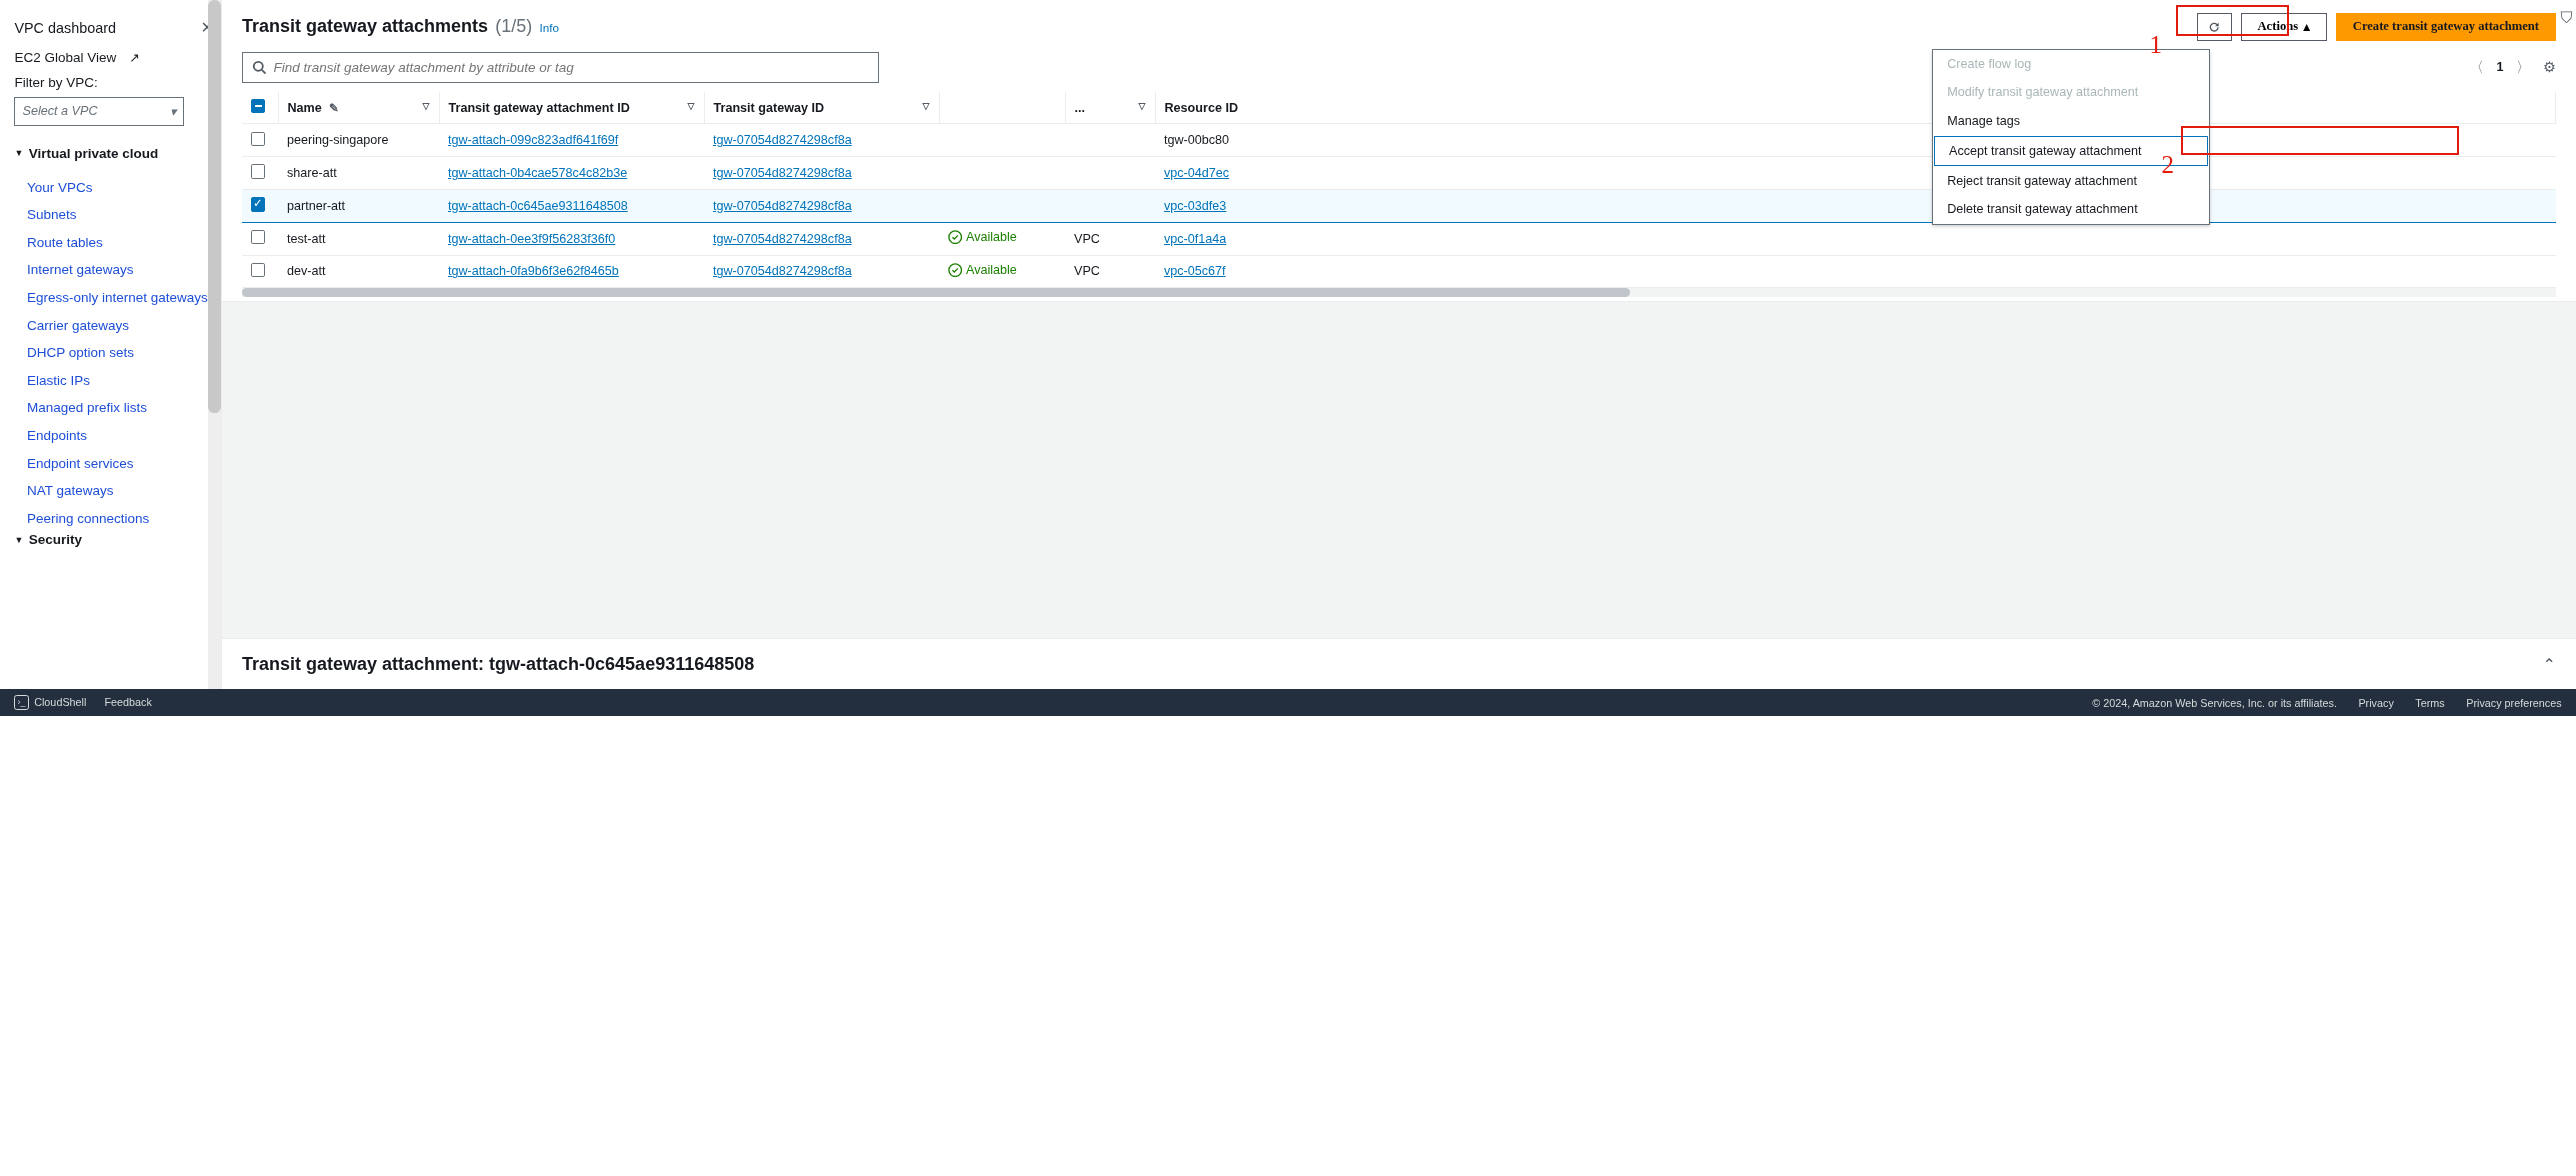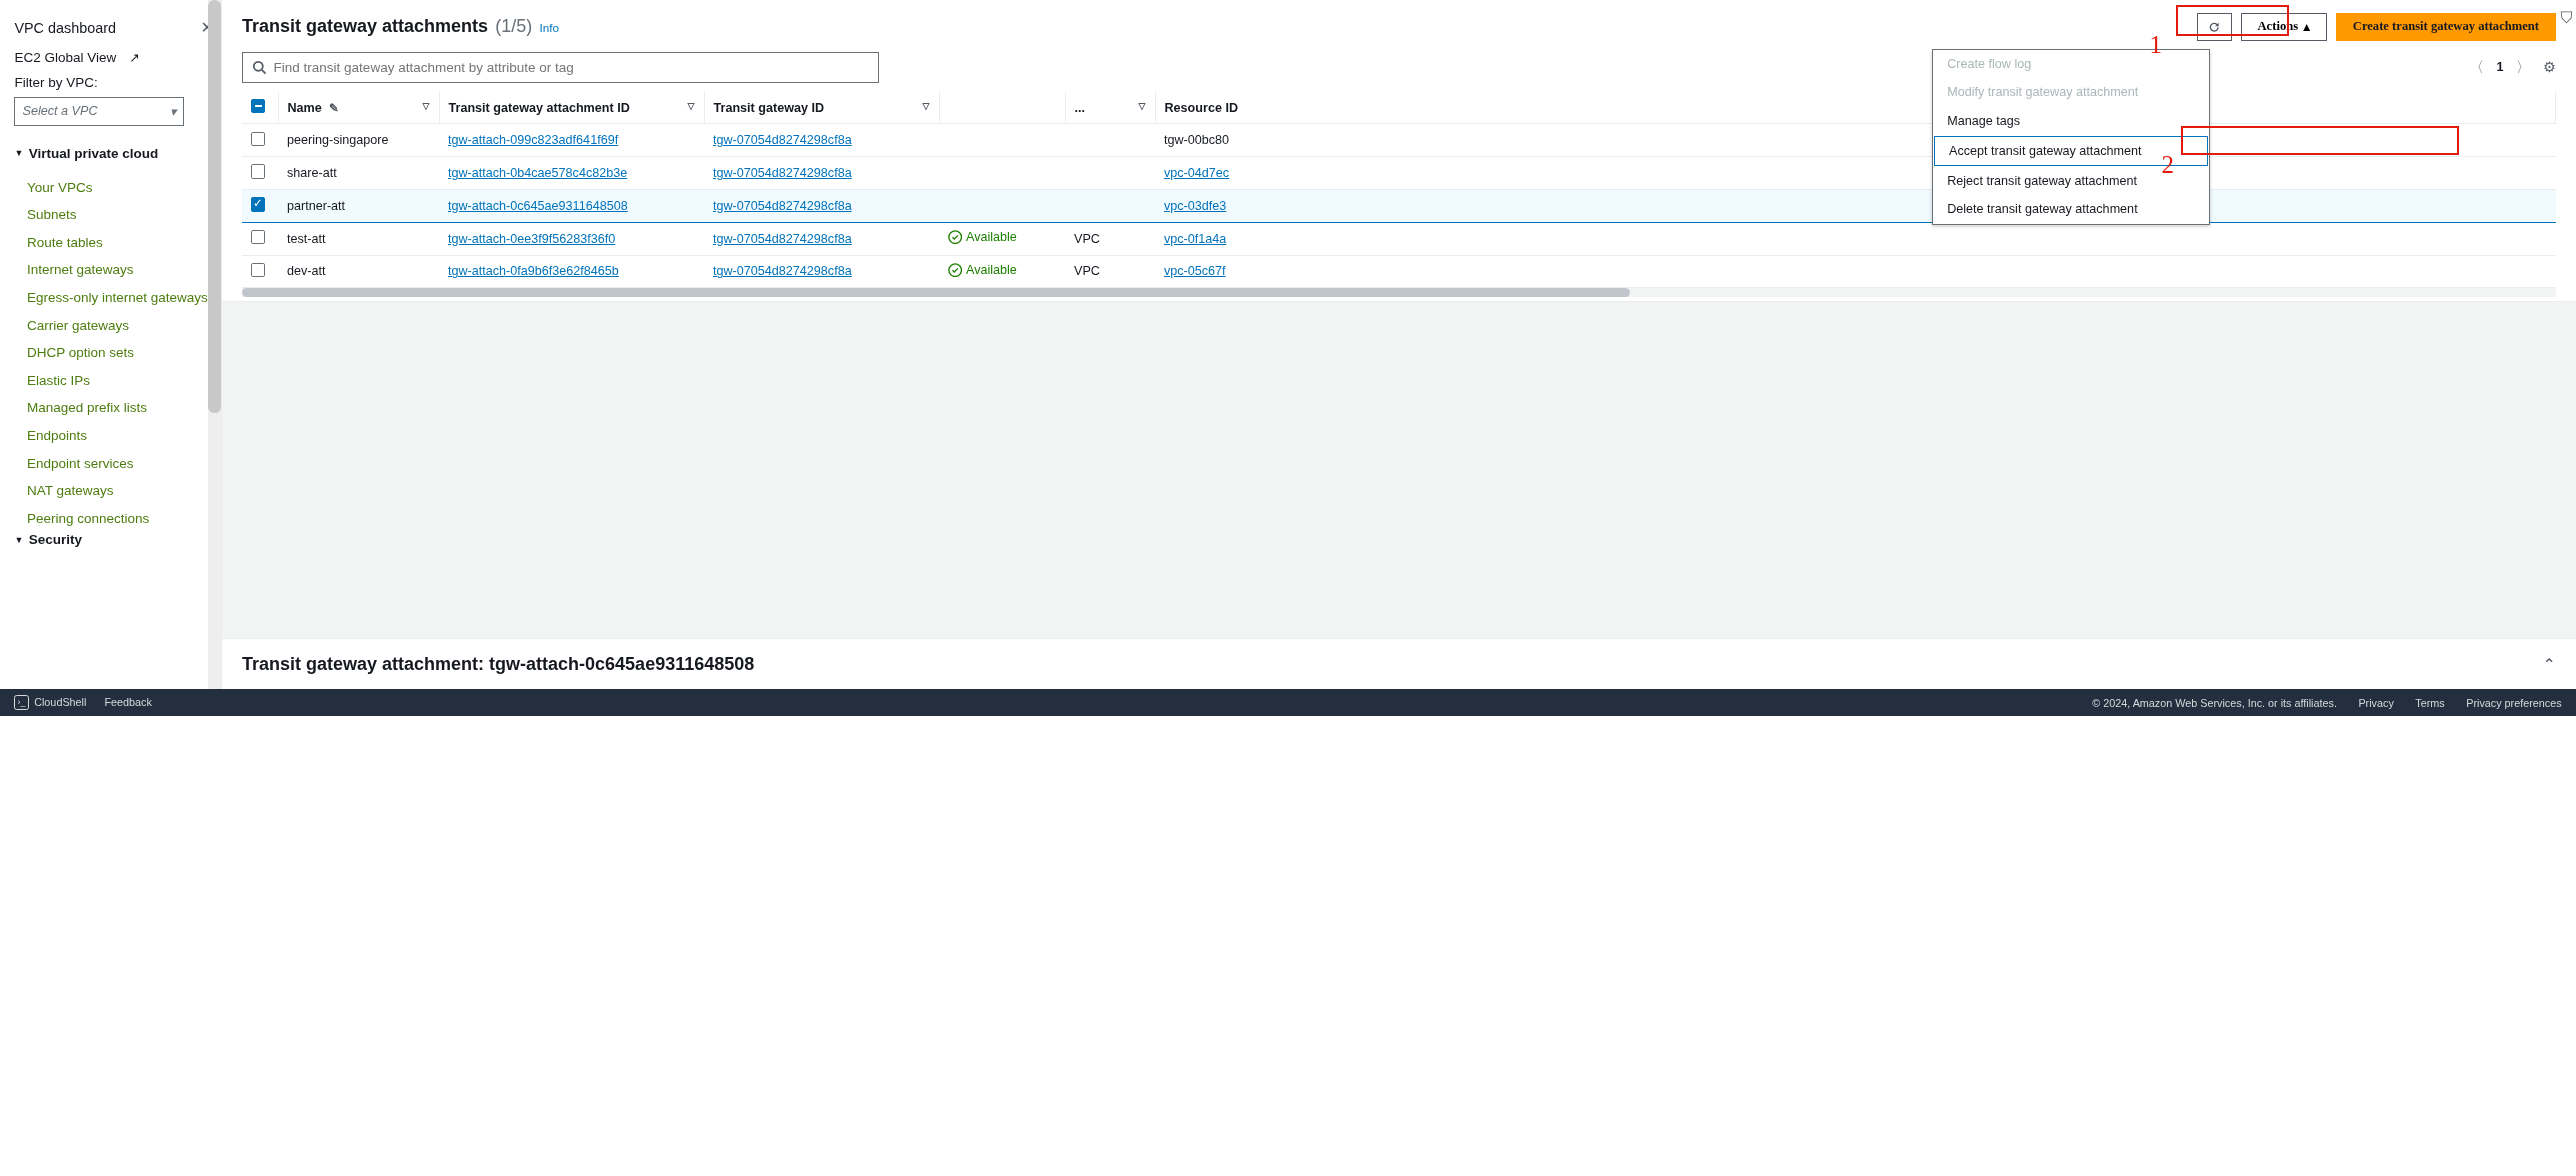--- a/index.html
+++ b/index.html
@@ -10,34 +10,34 @@
 .sidebar-scrollbar { position: absolute; top: 0; right: 0; width: 12.6px; height: 100%; background: #eee; }
 .sidebar-scrollbar-thumb { width: 100%; height: 60%; background: #c8c8c8; border-radius: 6.3px; }
 .sb-title { font-size: 14.4px; font-weight: 400; margin-bottom: 12.6px; display: flex; justify-content: space-between; align-items: center; }
 .close-x { font-size: 16px; cursor: pointer; color: #545b64; }
 .sb-link { font-size: 13.5px; margin-bottom: 10px; display: flex; align-items: center; gap: 13px; cursor: pointer; }
 .ext-icon { font-size: 12.6px; }
 .sb-label { font-size: 13.5px; margin-bottom: 7.2px; }
 .sb-select { width: 170px; height: 29px; border: 0.9px solid #687078; padding: 3.6px 7.2px; font-style: italic; color: #687078; display: flex; justify-content: space-between; align-items: center; cursor: pointer; margin-bottom: 20px; }
 .sb-section-hdr { font-weight: 700; font-size: 13.5px; margin-bottom: 12.6px; display: flex; align-items: center; gap: 5.4px; cursor: pointer; }
 .caret-down { font-size: 9px; }
-.sb-item { font-size: 13.5px; padding: 6.3px 0 6.3px 12.6px; cursor: pointer; color: #4d7c0f; }
+.sb-item { font-size: 13.5px; padding: 6.3px 0 6.3px 12.6px; cursor: pointer; color: #1d4ed8; }
 .main { flex: 1; display: flex; flex-direction: column; background: #f2f3f3; position: relative; }
 .content { padding: 12.6px 20px 3.6px 20px; background: #fff; border-bottom: 0.9px solid #eaeded; }
 .hdr-row { display: flex; justify-content: space-between; align-items: center; margin-bottom: 10.8px; }
 .hdr-title { font-size: 18px; font-weight: 700; display: flex; align-items: baseline; gap: 7.2px; justify-content: center; }
 .hdr-count { color: #687078; font-weight: 400; }
 .hdr-info { color: #0073bb; font-size: 11.7px; font-weight: 400; cursor: pointer; }
 .hdr-actions { display: flex; gap: 9px; align-items: center; }
 .btn { border: 0.9px solid #545b64; background: #fff; padding: 5.4px 16px; font-size: 12.6px; font-weight: 700; cursor: pointer; display: inline-flex; align-items: center; gap: 5.4px; font-family: Liberation Serif, serif; }
 .btn-refresh { padding: 5.4px 9px; }
 .btn-primary { background: #ff9900; border-color: #ff9900; color: #16191f; }
 .search-row { display: flex; gap: 10.8px; align-items: center; margin-bottom: 9px; }
 .search-box { flex: 1; max-width: 637px; height: 30.5px; border: 0.9px solid #687078; display: flex; align-items: center; padding: 0 9px; gap: 7.2px; }
-.search-box input { border: none; outline: none; flex: 1; font-size: 13.5px; color: #687078; }
+.search-box input { border: none; outline: none; flex: 1; font-size: 13.5px; font-style: italic; color: #687078; }
 .pager { display: flex; align-items: center; gap: 12.6px; margin-left: auto; }
 .pager-arrow { color: #687078; font-size: 14.4px; cursor: pointer; }
 .pager-num { font-weight: 700; }
 .gear { font-size: 14.4px; cursor: pointer; color: #545b64; }
 .table-wrap { overflow-x: auto; position: relative; }
 .tbl { width: 100%; border-collapse: collapse; }
 .tbl th { text-align: left; padding: 7.2px 9px; font-weight: 700; font-size: 12.6px; border-bottom: 0.9px solid #eaeded; border-right: 0.9px solid #eaeded; white-space: nowrap; }
 .tbl th .filter-tri { float: right; color: #545b64; font-size: 9px; cursor: pointer; }
 .tbl td { padding: 7.2px 9px; border-bottom: 0.9px solid #eaeded; font-size: 12.6px; white-space: nowrap; }
 .chk { width: 14.4px; height: 14.4px; border: 0.9px solid #687078; border-radius: 1.8px; display: inline-block; cursor: pointer; position: relative; }

